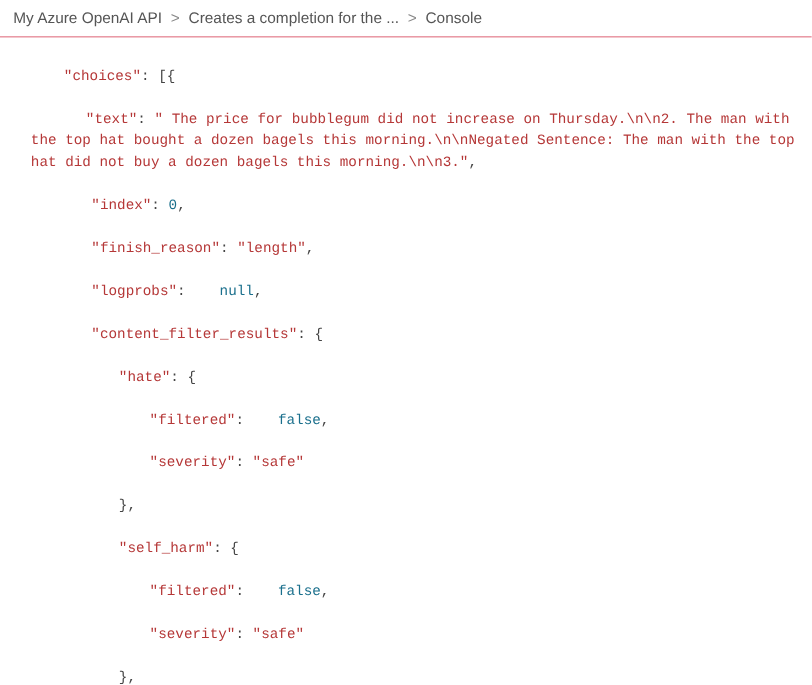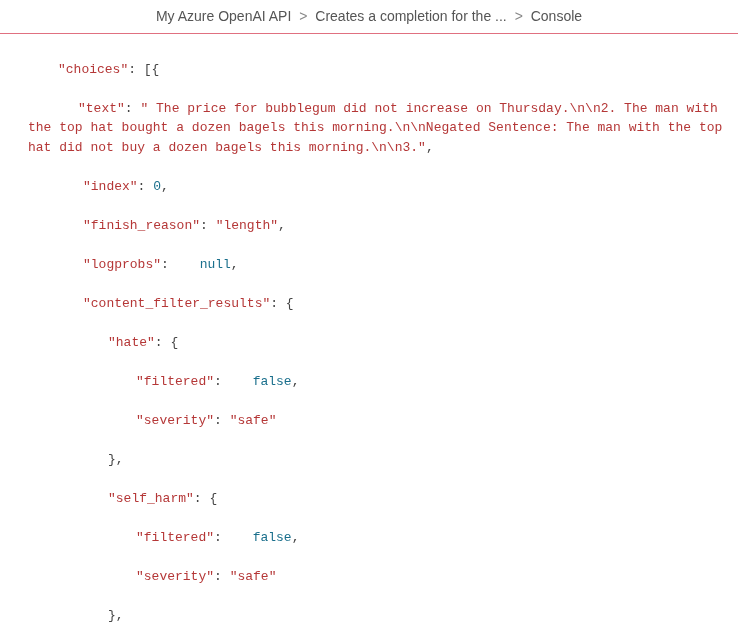--- a/index.html
+++ b/index.html
@@ -12,21 +12,20 @@
       background: #ffffff;
       width: 738px;
       height: 623px;
       overflow: hidden;
     }
     .breadcrumb {
       padding: 8px 12px;
       font-size: 14px;
       color: #555;
       border-bottom: 1px solid transparent;
-      text-align: center;
     }
     .breadcrumb .sep {
       color: #888;
       margin: 0 4px;
     }
     .content-panel {
       border-top: 1px solid #e07080;
       padding: 6px 8px 8px 8px;
       font-family: Consolas, "Courier New", monospace;
       font-size: 13px;

